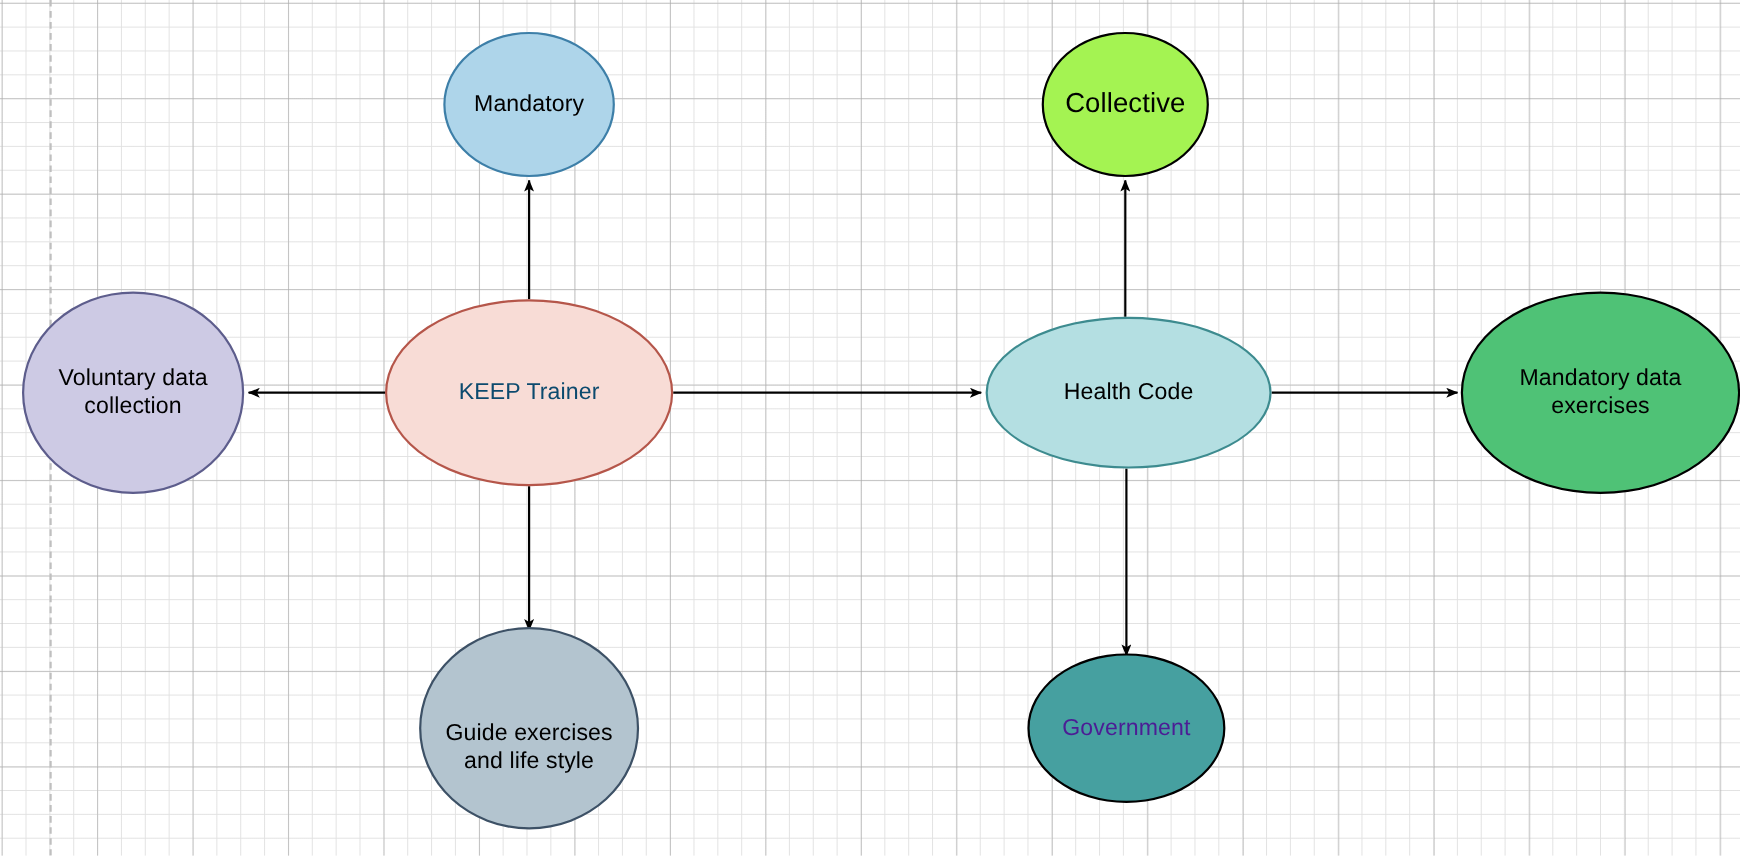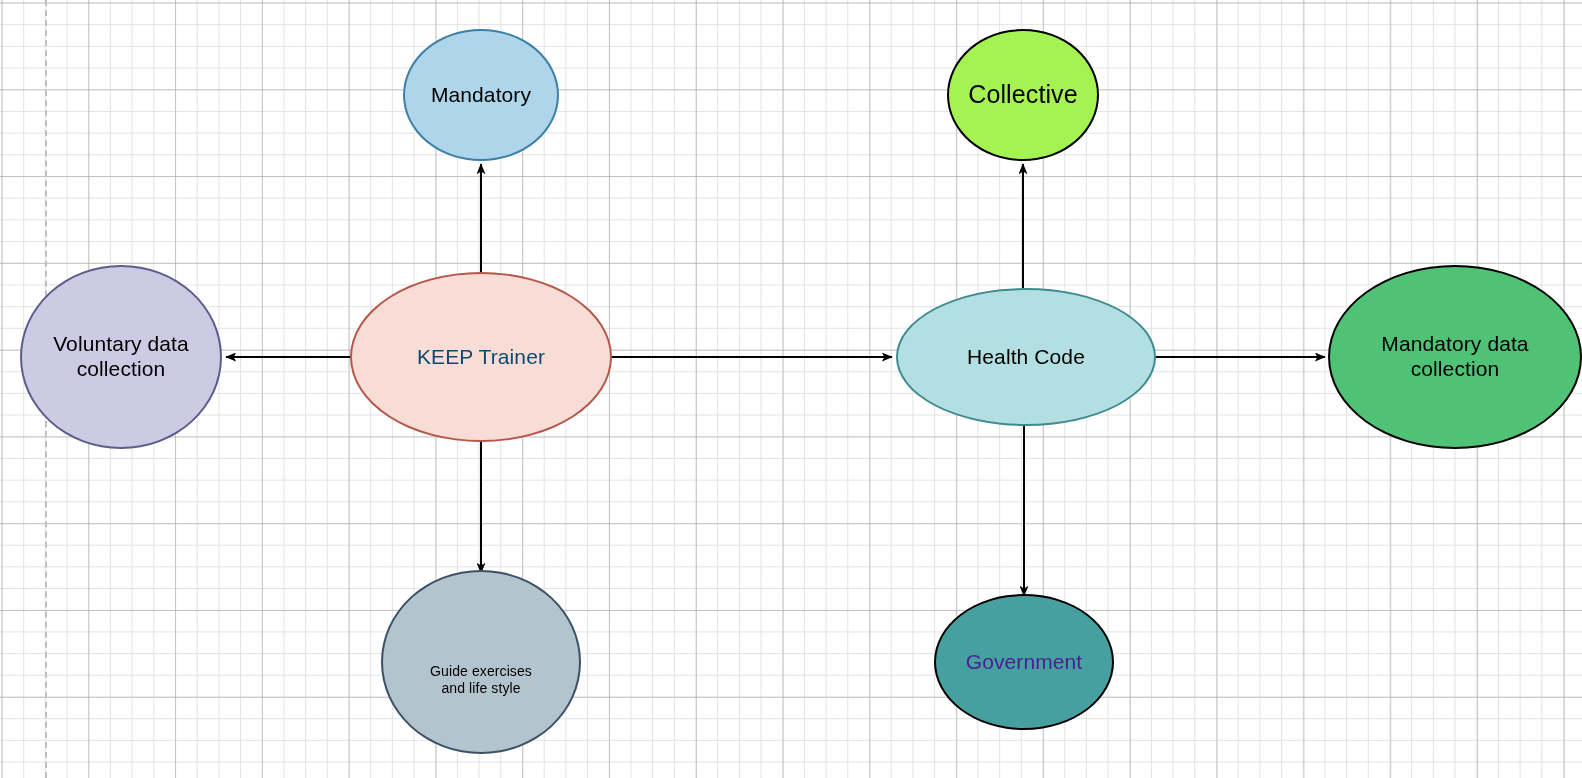--- a/index.html
+++ b/index.html
@@ -86,19 +86,19 @@
   </svg>
 
   <div id="nodes-layer">
       <div class="node" style="left: 403px; top: 29px; width: 156px; height: 132px; background: rgb(174, 213, 234); border: 2px solid rgb(61, 127, 168); color: rgb(0, 0, 0);"><span class="node-label" style="font-size: 21px;">Mandatory</span></div>
       <div class="node" style="left: 947px; top: 29px; width: 152px; height: 132px; background: rgb(164, 243, 82); border: 2px solid rgb(0, 0, 0); color: rgb(0, 0, 0);"><span class="node-label" style="font-size: 25px;">Collective</span></div>
       <div class="node" style="left: 20px; top: 265px; width: 202px; height: 184px; background: rgb(205, 202, 228); border: 2px solid rgb(93, 93, 140); color: rgb(0, 0, 0);"><span class="node-label" style="font-size: 21px;">Voluntary data
 collection</span></div>
       <div class="node" style="left: 350px; top: 272px; width: 262px; height: 170px; background: rgb(248, 220, 214); border: 2px solid rgb(181, 86, 74); color: #0c4a6e;"><span class="node-label" style="font-size: 21px;">KEEP Trainer</span></div>
       <div class="node" style="left: 896px; top: 288px; width: 260px; height: 138px; background: rgb(180, 223, 226); border: 2px solid rgb(61, 139, 143); color: rgb(0, 0, 0);"><span class="node-label" style="font-size: 21px;">Health Code</span></div>
       <div class="node" style="left: 1328px; top: 265px; width: 254px; height: 184px; background: rgb(79, 194, 118); border: 2px solid rgb(0, 0, 0); color: rgb(0, 0, 0);"><span class="node-label" style="font-size: 21px;">Mandatory data
-collection</span></div>
-      <div class="node" style="left: 381px; top: 570px; width: 200px; height: 184px; background: rgb(179, 196, 207); border: 2px solid rgb(61, 81, 102); color: rgb(0, 0, 0);"><span class="node-label" style="font-size: 14px; margin-top: 35px;">Guide exercises
+exercises</span></div>
+      <div class="node" style="left: 381px; top: 570px; width: 200px; height: 184px; background: rgb(179, 196, 207); border: 2px solid rgb(61, 81, 102); color: rgb(0, 0, 0);"><span class="node-label" style="font-size: 21px; margin-top: 35px;">Guide exercises
 and life style</span></div>
       <div class="node" style="left: 934px; top: 594px; width: 180px; height: 136px; background: rgb(70, 160, 160); border: 2px solid rgb(0, 0, 0); color: #4c1d95;"><span class="node-label" style="font-size: 21px;">Government</span></div>
     </div>
 
 </div>
 
 </body></html>

